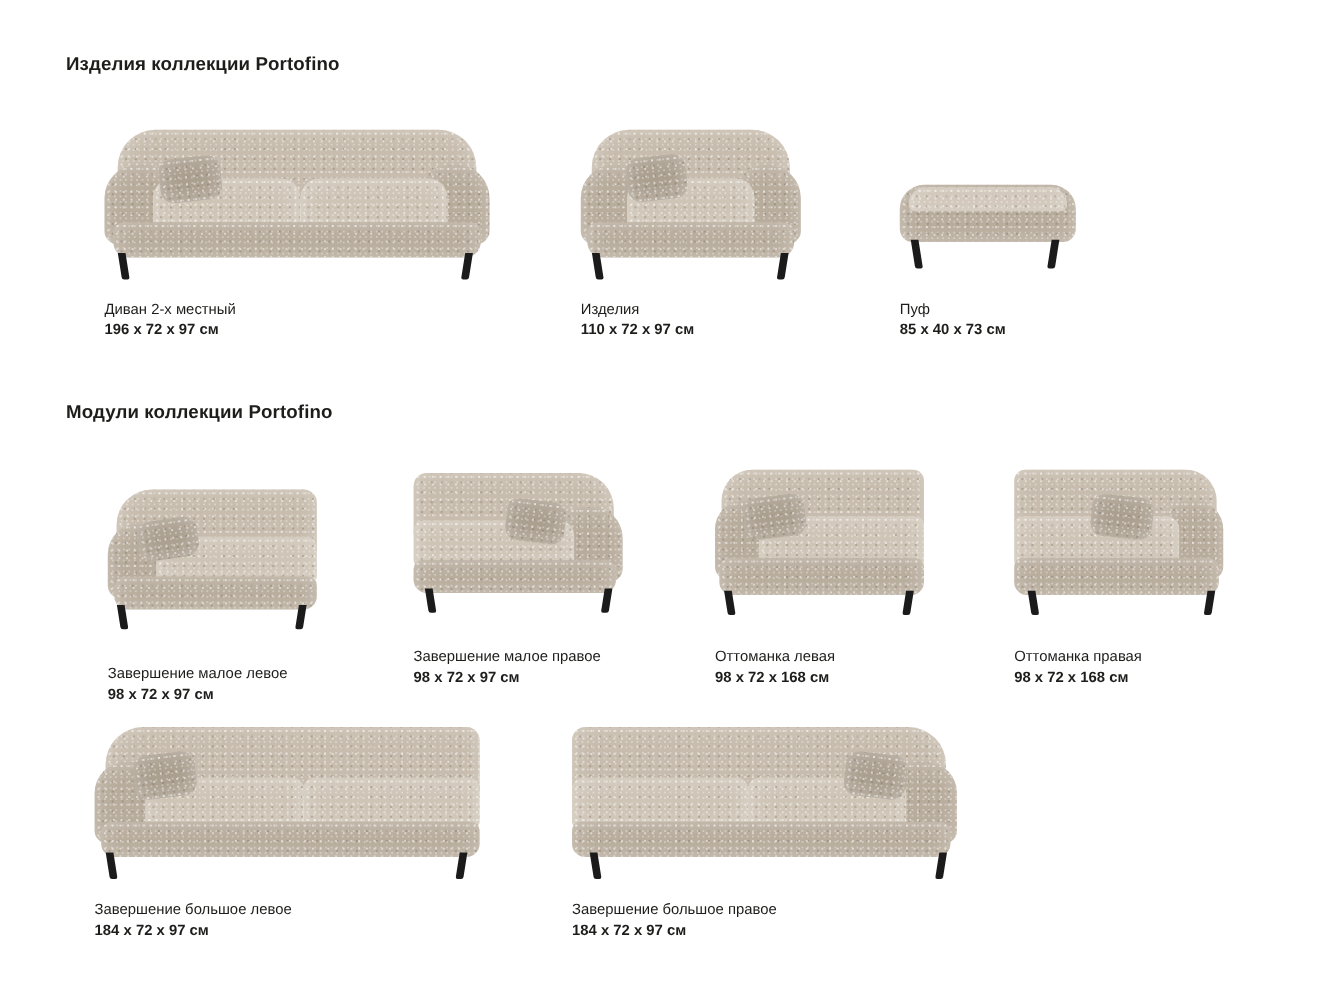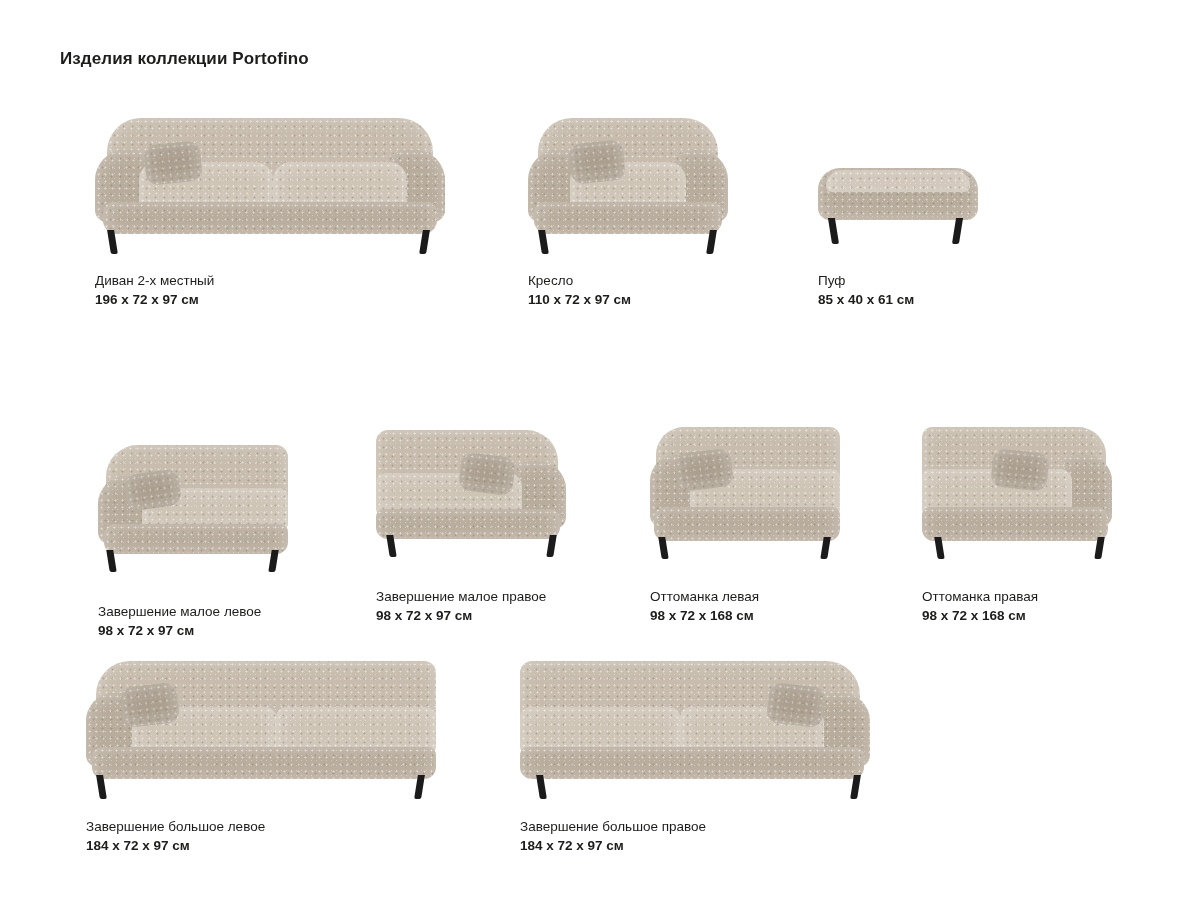--- a/index.html
+++ b/index.html
@@ -152,41 +152,42 @@
         <div class="pc" style="left:6px; top:92px; width:188px; height:32px; border-radius:10px 10px 14px 14px;">
             <div class="tex"></div>
           </div>
         <div class="pc dark" style="left:42px; top:32px; width:54px; height:40px; border-radius:12px; transform:rotate(-6deg);">
             <div class="tex"></div>
           </div>
         <div class="leg l" style="left:12px;  top:120px; height:24px;"></div>
         <div class="leg r" style="left:180px; top:120px; height:24px;"></div>
       </div>
     </div>
-    <div class="item-name" style="position:absolute; top:162px;">Кресло</div>
+    <div class="item-name" style="position:absolute; top:162px;">Изделия</div>
     <div class="item-dims" style="position:absolute; top:180px;text-align:right;">110 x 72 x 97 см</div>
   </div>
 
   <div class="item" style="left:818px; top:110px; width:160px;">
     <div class="item-figure" style="height:150px;">
       <div class="sofa" style="width:160px;height:150px;">
         <div class="pc" style="left:0px; top:58px; width:160px; height:52px; border-radius:22px 22px 12px 12px;">
             <div class="tex"></div>
           </div>
         <div class="pc lighter" style="left:8px; top:60px; width:144px; height:22px; border-radius:16px 16px 6px 6px;">
             <div class="tex"></div>
           </div>
         <div class="leg l" style="left:12px;  top:108px; height:26px;"></div>
         <div class="leg r" style="left:136px; top:108px; height:26px;"></div>
       </div>
     </div>
     <div class="item-name" style="position:absolute; top:162px;">Пуф</div>
-    <div class="item-dims" style="position:absolute; top:180px;">85 x 40 x 61 см</div>
-  </div>
-
+    <div class="item-dims" style="position:absolute; top:180px;">85 x 40 x 73 см</div>
+  </div>
+
+  <div id="title-modules" class="section-title">Модули коллекции Portofino</div>
 
   <div class="item" style="left:98px; top:440px; width:190px;">
     <div class="item-figure" style="height:135px;">
       <div class="sofa" style="width:190px;height:135px;">
         <div class="pc light" style="left:8px; top:5px; width:182px; height:62px; border-radius:32px 12px 8px 8px;">
             <div class="tex"></div>
           </div>
         <div class="pc" style="left:0px; top:36px; width:56px; height:68px; border-radius:28px 20px 12px 12px;">
             <div class="tex"></div>
           </div>

